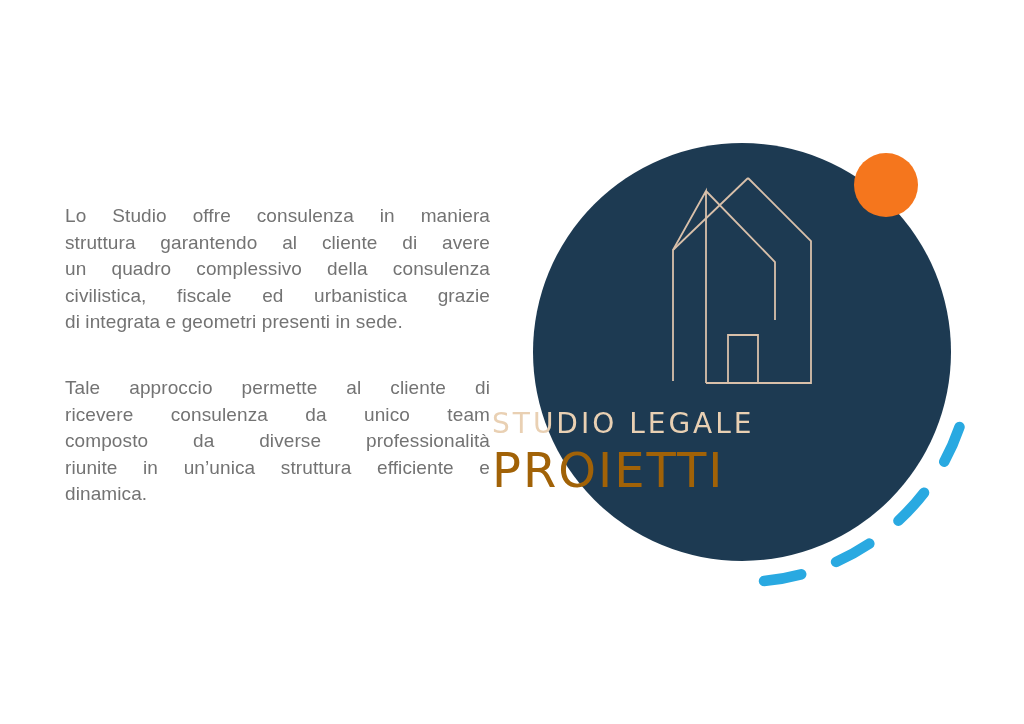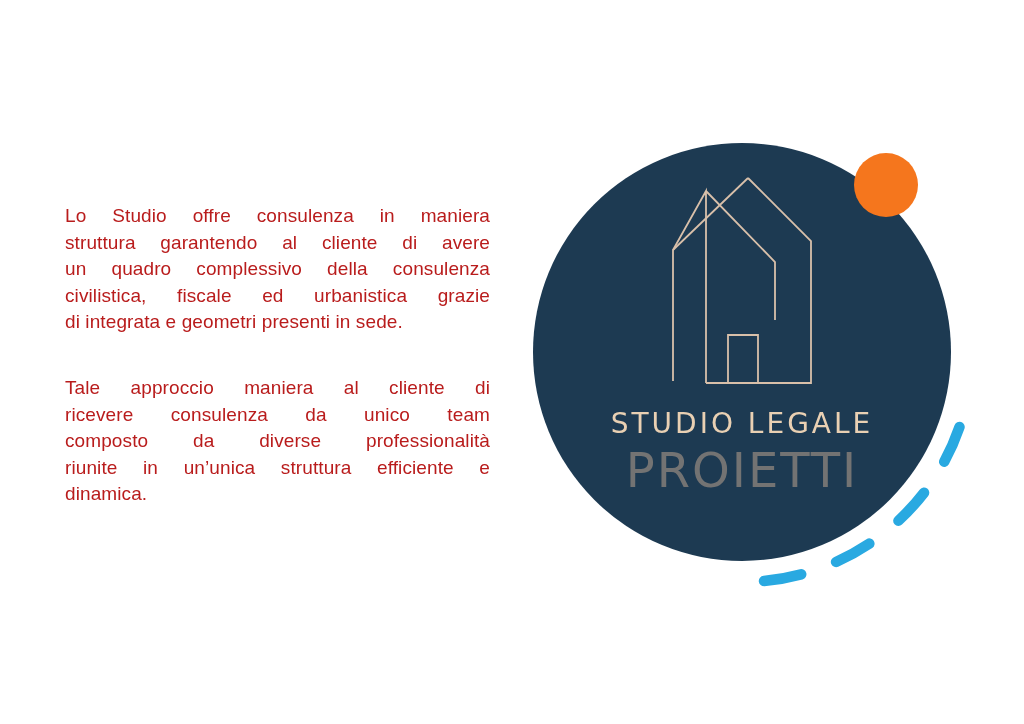--- a/index.html
+++ b/index.html
@@ -14,71 +14,71 @@
     width: 1024px; height: 724px;
     background: #ffffff;
   }
 
   
   .intro {
     position: absolute;
     left: 65px; top: 203px; width: 425px;
     font-size: 19px;
     line-height: 26.6px;
-    color: #b91c1c;
+    color: #737373;
     letter-spacing: 0.1px;
   }
   .intro .para { margin: 0 0 39px 0; }
   .jline { text-align: justify; text-align-last: justify; }
   .jline.last { text-align-last: left; }
 
   
   .logo-art {
     position: absolute;
     left: 0; top: 0;
     width: 1024px; height: 724px;
     display: block;
   }
 
   
   .logo-text {
     position: absolute;
     left: 492px; width: 500px;
-    text-align: center;
+    text-align: left;
     font-family: "DejaVu Sans", sans-serif;
     white-space: nowrap;
   }
   .logo-line1 {
     top: 410px;
     font-size: 28px; line-height: 28px;
     letter-spacing: 3px;
     color: #e9d0b3;
   }
   .logo-line2 {
     top: 446px;
     font-size: 48px; line-height: 48px;
     letter-spacing: 2px;
-    color: #737373;
+    color: #a16207;
   }
 </style>
 </head>
 <body>
 
 <div class="slide">
 
   <div class="intro">
     <div class="para">
         <div class="jline">Lo Studio offre consulenza in maniera</div>
         <div class="jline">struttura garantendo al cliente di avere</div>
         <div class="jline">un quadro complessivo della consulenza</div>
         <div class="jline">civilistica, fiscale ed urbanistica grazie</div>
         <div class="jline last">di integrata e geometri presenti in sede.</div>
       </div>
     <div class="para">
-        <div class="jline">Tale approccio maniera al cliente di</div>
+        <div class="jline">Tale approccio permette al cliente di</div>
         <div class="jline">ricevere consulenza da unico team</div>
         <div class="jline">composto da diverse professionalità</div>
         <div class="jline">riunite in un’unica struttura efficiente e</div>
         <div class="jline last">dinamica.</div>
       </div>
   </div>
 
   <svg class="logo-art" viewBox="0 0 1024 724" xmlns="http://www.w3.org/2000/svg" aria-hidden="true">
 
     <circle cx="742" cy="352" r="209" fill="#1d3a52"></circle>

